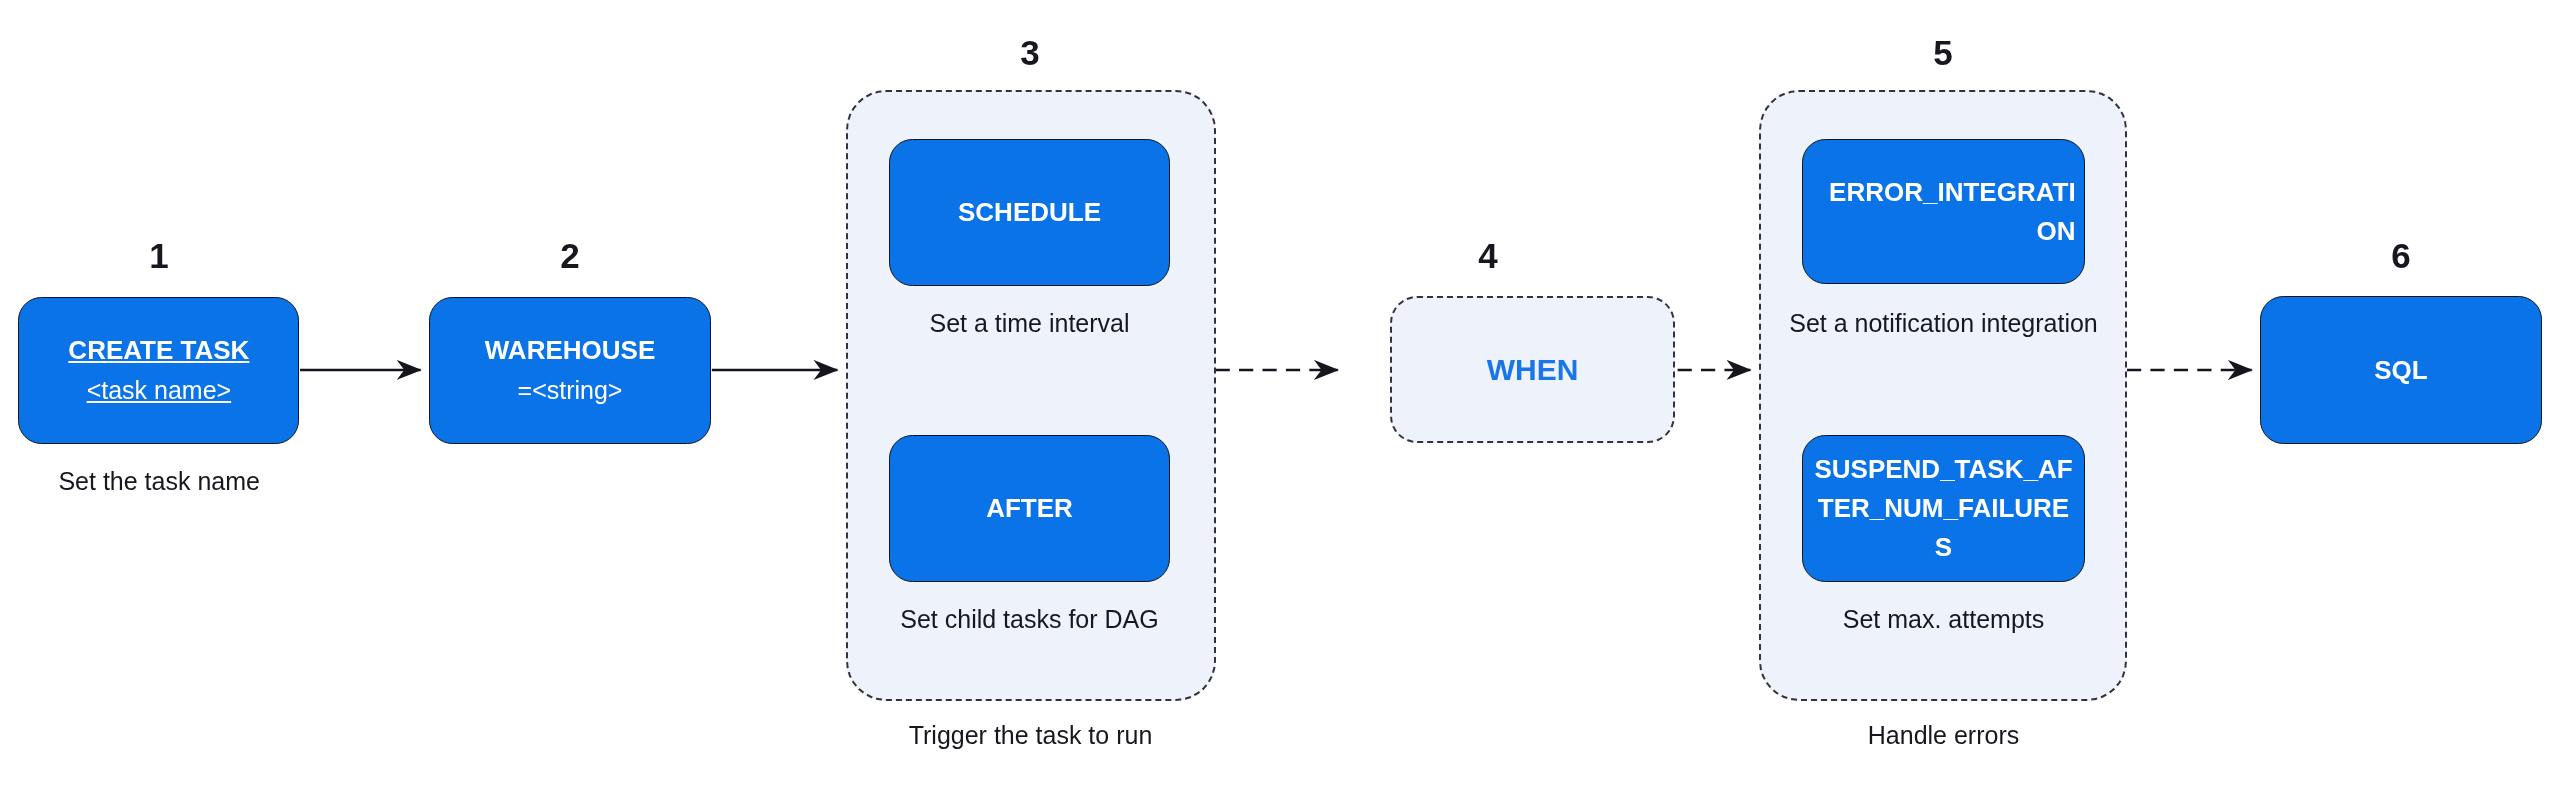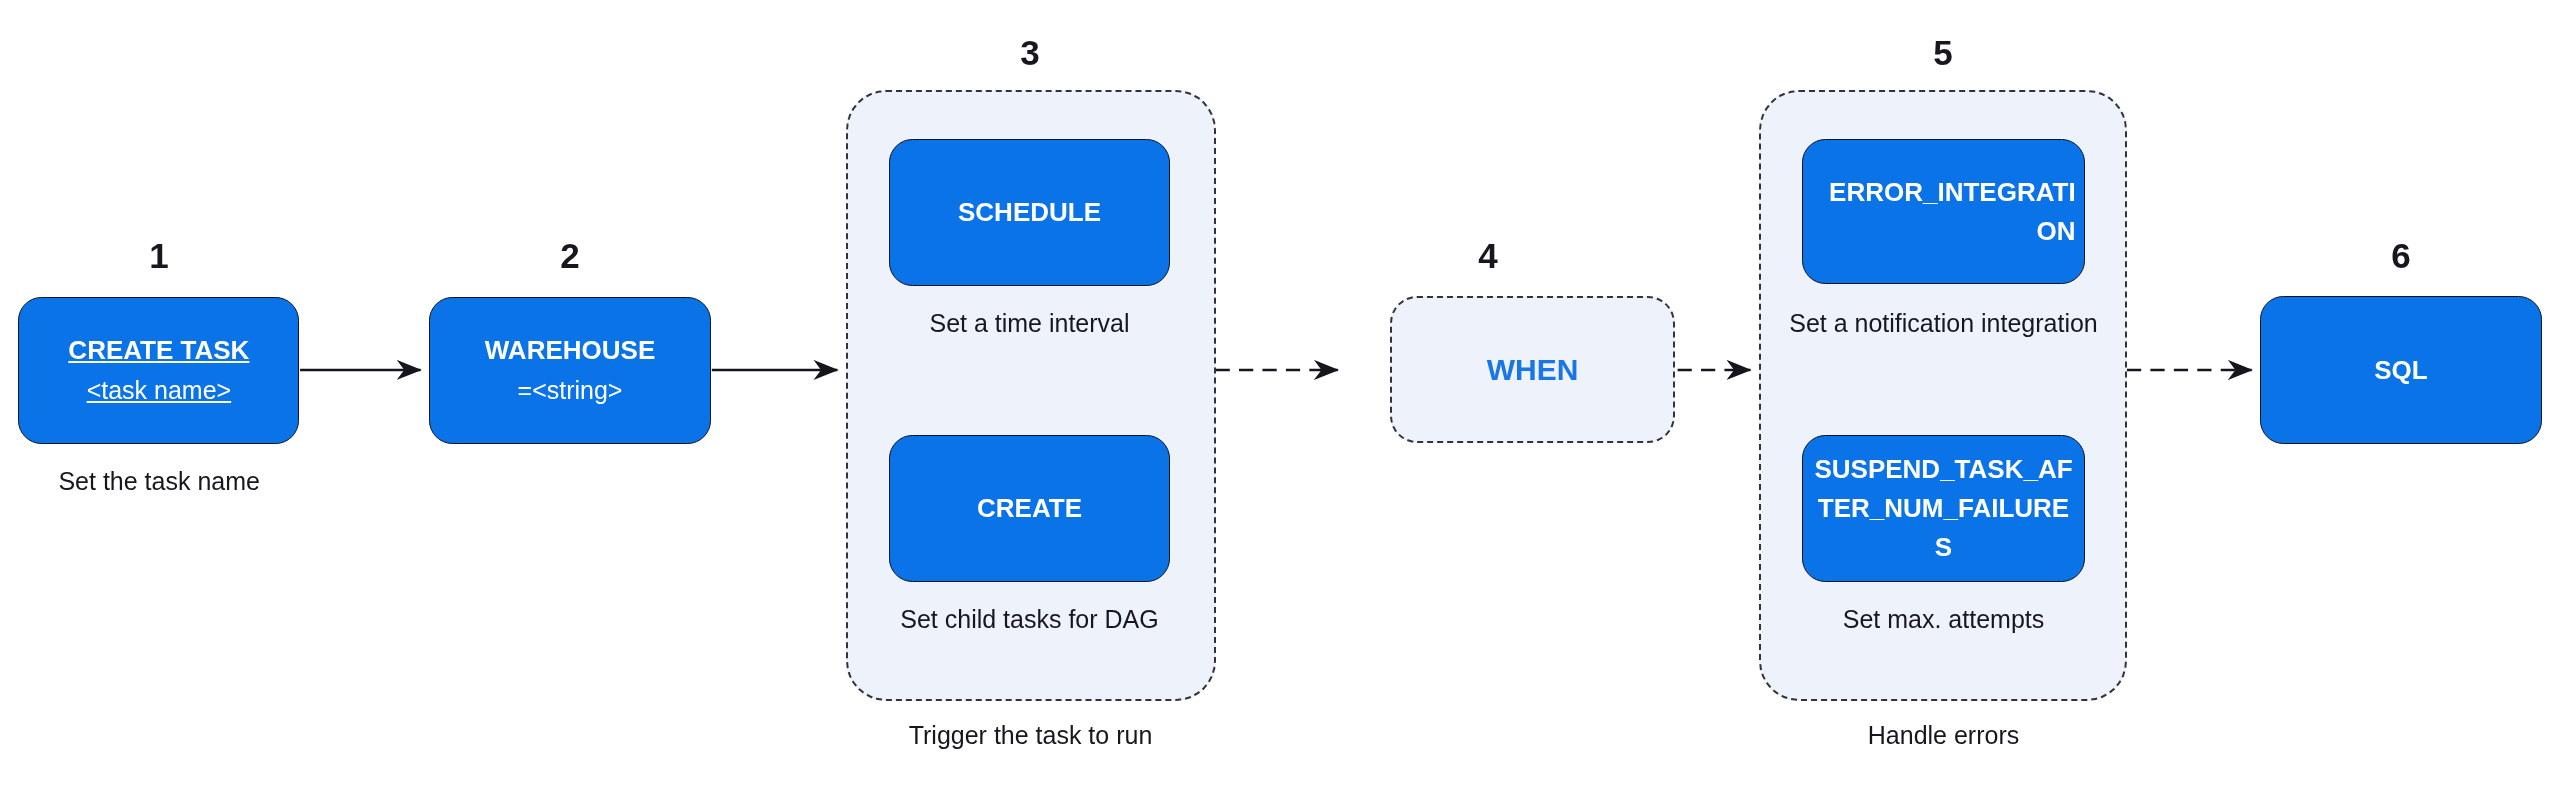--- a/index.html
+++ b/index.html
@@ -118,21 +118,21 @@
   <div class="bluebox b2">
     <div class="bl">WAREHOUSE</div>
     <div class="bs">=&lt;string&gt;</div>
   </div>
 
   <div class="bluebox b3a">
     <div class="bl">SCHEDULE</div>
   </div>
   <div class="cap c3a">Set a time interval</div>
   <div class="bluebox b3b">
-    <div class="bl">CREATE</div>
+    <div class="bl">AFTER</div>
   </div>
   <div class="cap c3b">Set child tasks for DAG</div>
   <div class="cap c3">Trigger the task to run</div>
 
   <div class="whenbox">
     <span>WHEN</span>
   </div>
 
   <div class="bluebox b5a">
     <div class="bl">ERROR_INTEGRATION</div>

